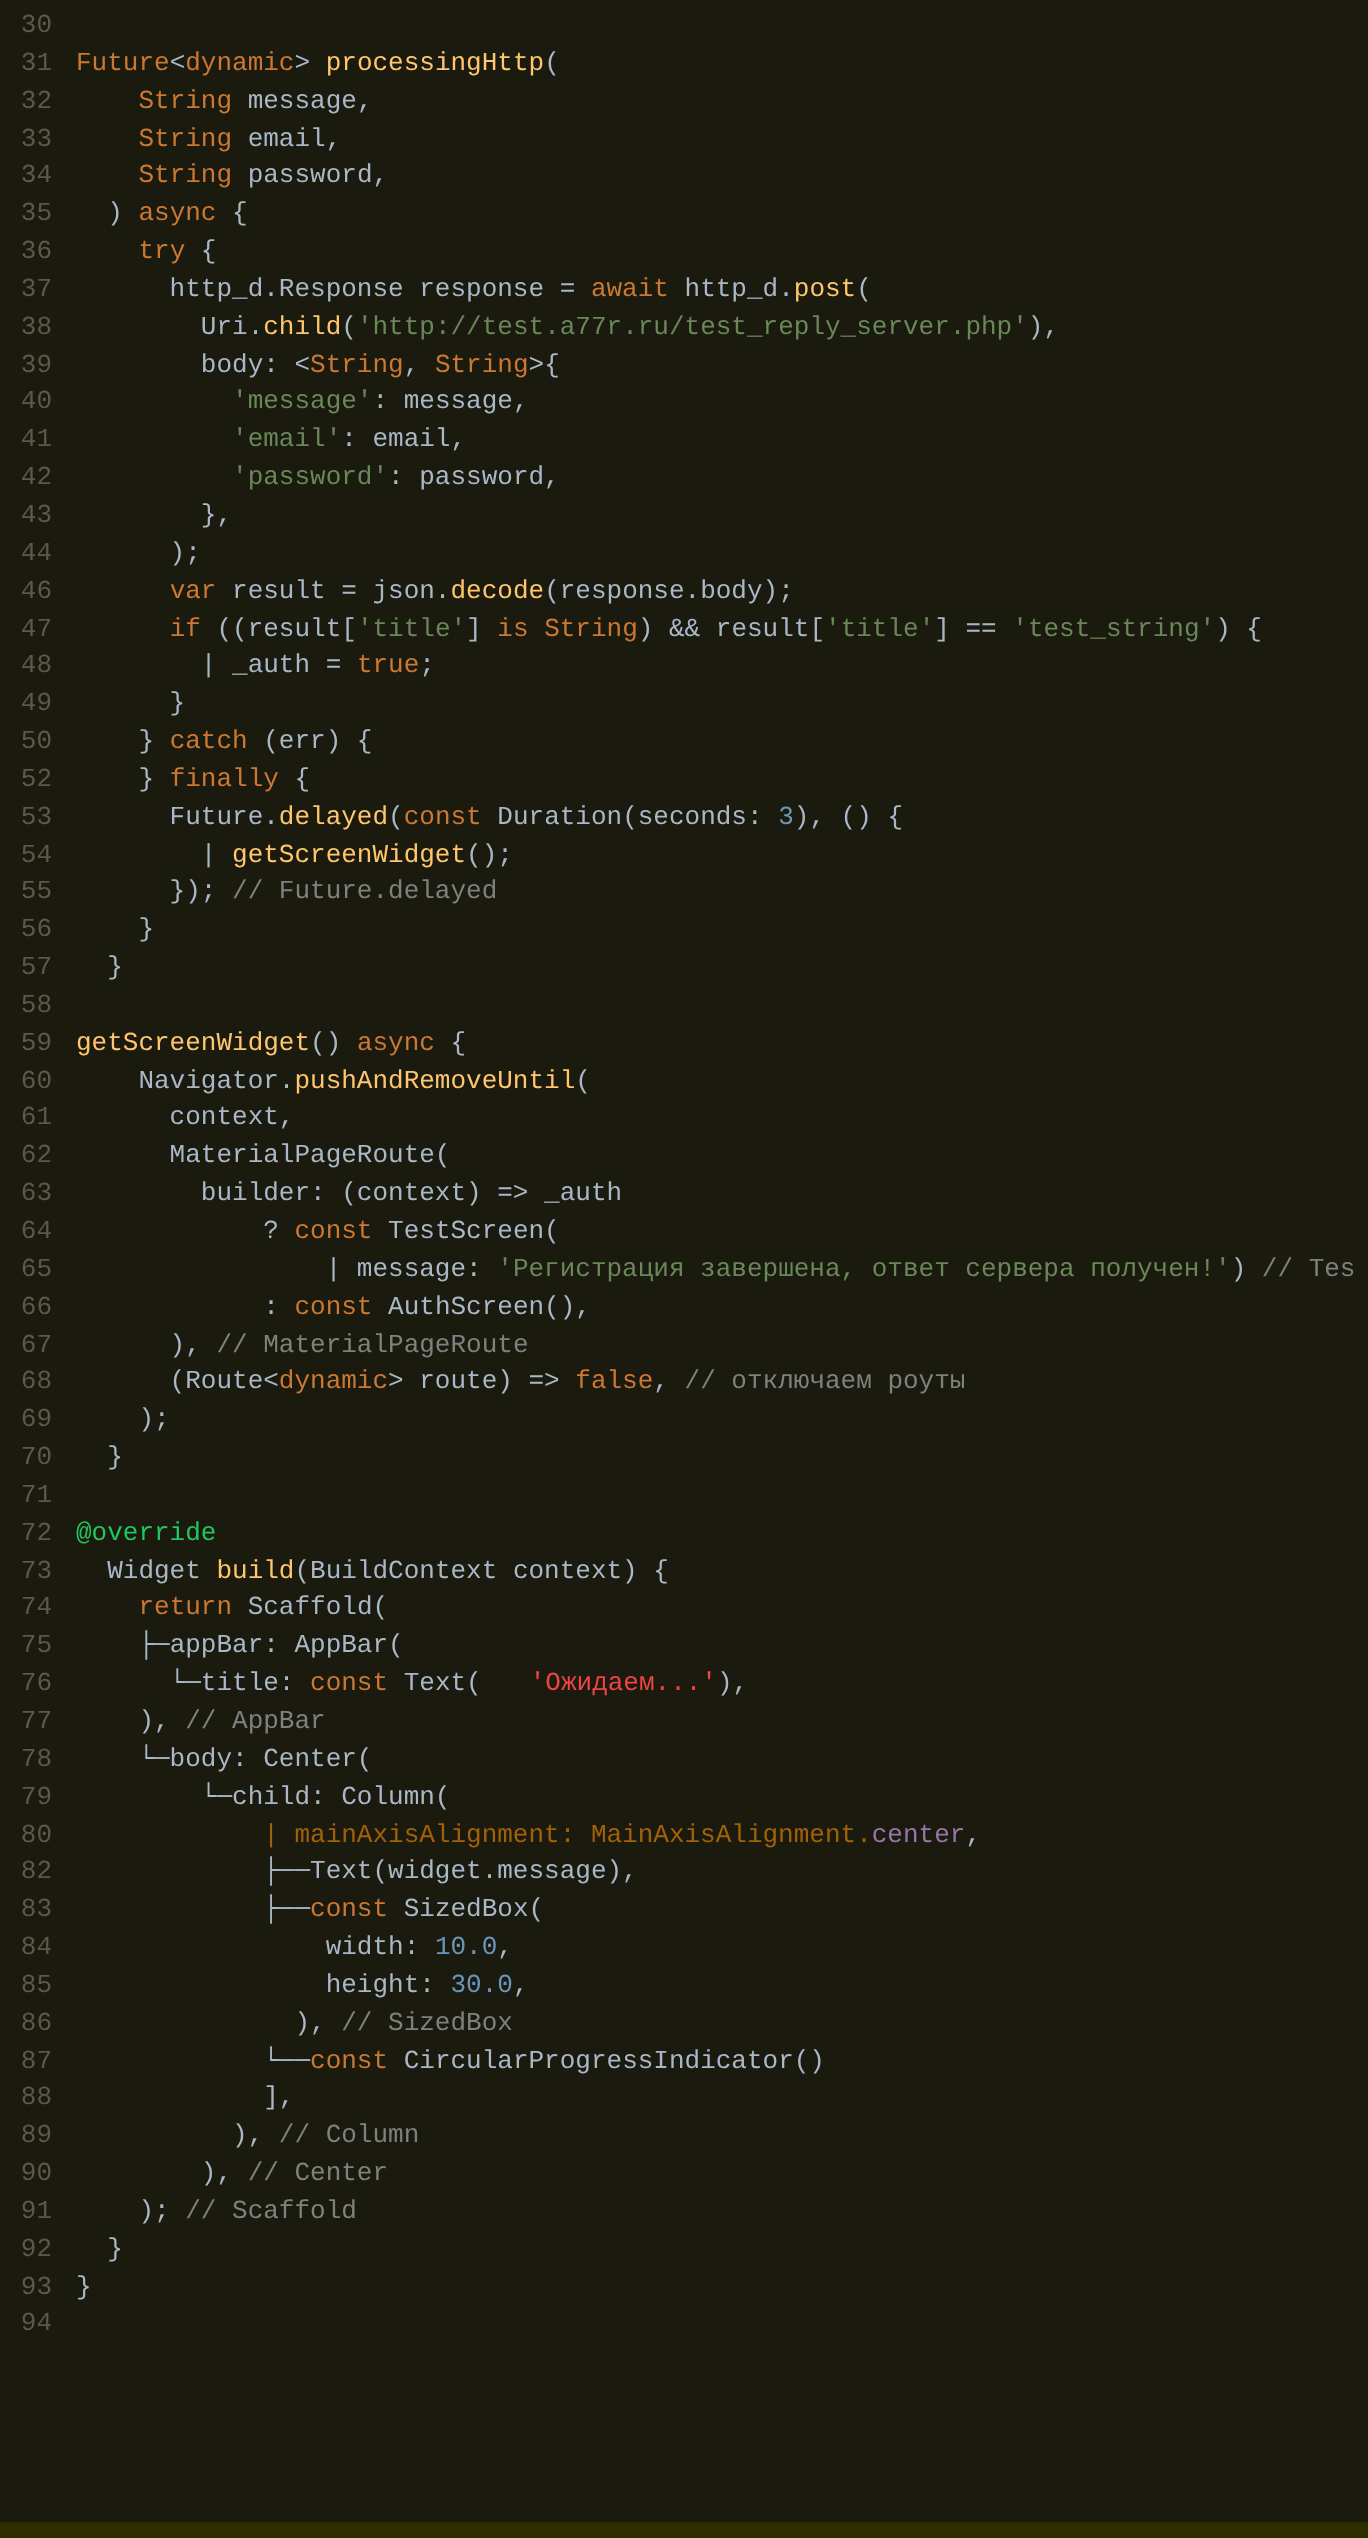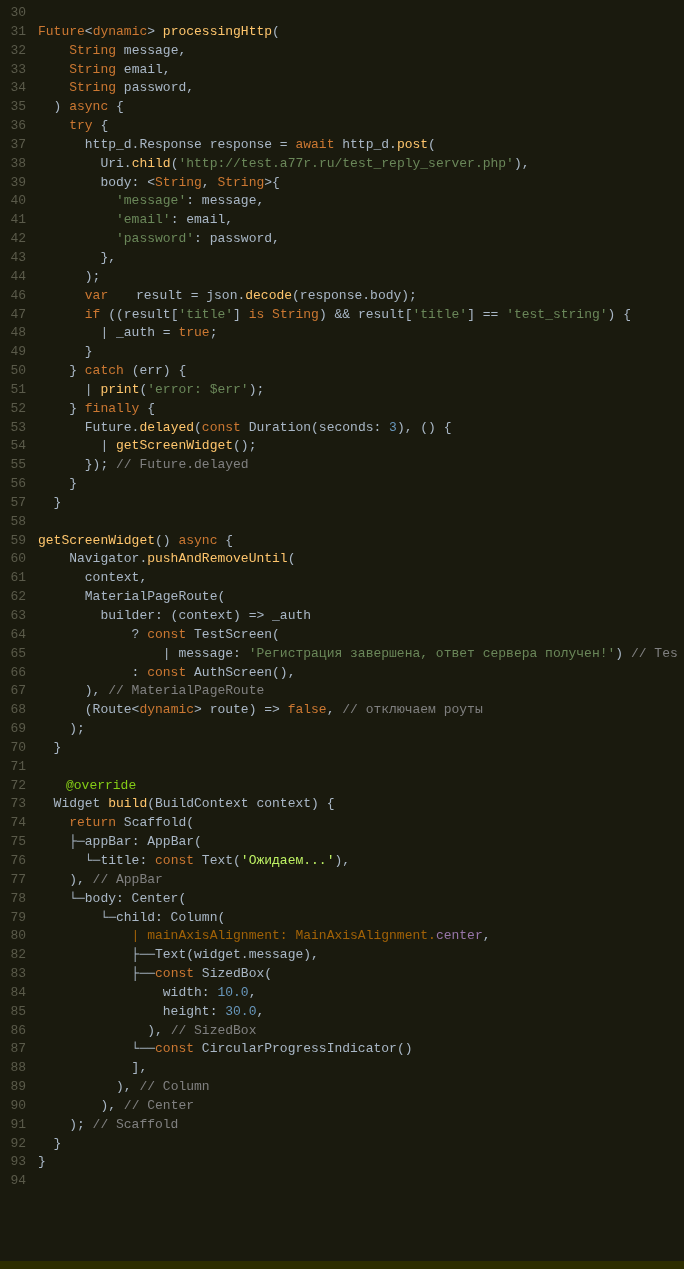--- a/index.html
+++ b/index.html
@@ -108,43 +108,39 @@
     <div class="code-line">
       <span class="line-number">43</span>
       <span class="line-content"><span style="color: rgb(169, 183, 198);">        },</span></span>
     </div>
     <div class="code-line">
       <span class="line-number">44</span>
       <span class="line-content"><span style="color: rgb(169, 183, 198);">      );</span></span>
     </div>
     <div class="code-line">
       <span class="line-number">46</span>
-      <span class="line-content"><span style="color: rgb(169, 183, 198);">      </span><span style="color: rgb(204, 120, 50);">var</span><span style="color: rgb(169, 183, 198); margin-left: 20px;"> result = json.</span><span style="color: rgb(255, 198, 109);">decode</span><span style="color: rgb(169, 183, 198);">(response.body);</span></span>
+      <span class="line-content"><span style="color: rgb(169, 183, 198);">      </span><span style="color: rgb(204, 120, 50);">var</span><span style="color: rgb(169, 183, 198);"> result = json.</span><span style="color: rgb(255, 198, 109);">decode</span><span style="color: rgb(169, 183, 198);">(response.body);</span></span>
     </div>
     <div class="code-line">
       <span class="line-number">47</span>
       <span class="line-content"><span style="color: rgb(169, 183, 198);">      </span><span style="color: rgb(204, 120, 50);">if</span><span style="color: rgb(169, 183, 198);"> ((result[</span><span style="color: rgb(106, 135, 89);">'title'</span><span style="color: rgb(169, 183, 198);">] </span><span style="color: rgb(204, 120, 50);">is</span><span style="color: rgb(169, 183, 198);"> </span><span style="color: rgb(204, 120, 50);">String</span><span style="color: rgb(169, 183, 198);">) &amp;&amp; result[</span><span style="color: rgb(106, 135, 89);">'title'</span><span style="color: rgb(169, 183, 198);">] == </span><span style="color: rgb(106, 135, 89);">'test_string'</span><span style="color: rgb(169, 183, 198);">) {</span></span>
     </div>
     <div class="code-line">
       <span class="line-number">48</span>
       <span class="line-content"><span style="color: rgb(169, 183, 198);">        | _auth = </span><span style="color: rgb(204, 120, 50);">true</span><span style="color: rgb(169, 183, 198);">;</span></span>
     </div>
     <div class="code-line">
       <span class="line-number">49</span>
       <span class="line-content"><span style="color: rgb(169, 183, 198);">      }</span></span>
     </div>
     <div class="code-line">
       <span class="line-number">50</span>
       <span class="line-content"><span style="color: rgb(169, 183, 198);">    } </span><span style="color: rgb(204, 120, 50);">catch</span><span style="color: rgb(169, 183, 198);"> (err) {</span></span>
     </div>
     <div class="code-line">
-      <span class="line-number">51</span>
-      <span class="line-content"><span style="color: rgb(169, 183, 198);">      | </span><span style="color: rgb(255, 198, 109);">print</span><span style="color: rgb(169, 183, 198);">(</span><span style="color: rgb(106, 135, 89);">'error: $err'</span><span style="color: rgb(169, 183, 198);">);</span></span>
-    </div>
-    <div class="code-line">
       <span class="line-number">52</span>
       <span class="line-content"><span style="color: rgb(169, 183, 198);">    } </span><span style="color: rgb(204, 120, 50);">finally</span><span style="color: rgb(169, 183, 198);"> {</span></span>
     </div>
     <div class="code-line">
       <span class="line-number">53</span>
       <span class="line-content"><span style="color: rgb(169, 183, 198);">      Future.</span><span style="color: rgb(255, 198, 109);">delayed</span><span style="color: rgb(169, 183, 198);">(</span><span style="color: rgb(204, 120, 50);">const</span><span style="color: rgb(169, 183, 198);"> Duration(seconds: </span><span style="color: rgb(104, 151, 187);">3</span><span style="color: rgb(169, 183, 198);">), () {</span></span>
     </div>
     <div class="code-line">
       <span class="line-number">54</span>
       <span class="line-content"><span style="color: rgb(169, 183, 198);">        | </span><span style="color: rgb(255, 198, 109);">getScreenWidget</span><span style="color: rgb(169, 183, 198);">();</span></span>
@@ -212,37 +208,37 @@
     <div class="code-line">
       <span class="line-number">70</span>
       <span class="line-content"><span style="color: rgb(169, 183, 198);">  }</span></span>
     </div>
     <div class="code-line">
       <span class="line-number">71</span>
       <span class="line-content"> </span>
     </div>
     <div class="code-line">
       <span class="line-number">72</span>
-      <span class="line-content"><span style="color: #84cc16; margin-left: 28px;">@override</span></span>
+      <span class="line-content"><span style="color: #22c55e;">@override</span></span>
     </div>
     <div class="code-line">
       <span class="line-number">73</span>
       <span class="line-content"><span style="color: rgb(169, 183, 198);">  Widget </span><span style="color: rgb(255, 198, 109);">build</span><span style="color: rgb(169, 183, 198);">(BuildContext context) {</span></span>
     </div>
     <div class="code-line">
       <span class="line-number">74</span>
       <span class="line-content"><span style="color: rgb(169, 183, 198);">    </span><span style="color: rgb(204, 120, 50);">return</span><span style="color: rgb(169, 183, 198);"> Scaffold(</span></span>
     </div>
     <div class="code-line">
       <span class="line-number">75</span>
       <span class="line-content"><span style="color: rgb(169, 183, 198);">    </span><span style="color: rgb(169, 183, 198);">├─appBar: AppBar(</span></span>
     </div>
     <div class="code-line">
       <span class="line-number">76</span>
-      <span class="line-content"><span style="color: rgb(169, 183, 198);">      └─title: </span><span style="color: rgb(204, 120, 50);">const</span><span style="color: rgb(169, 183, 198);"> Text(</span><span style="color: #bef264;">'Ожидаем...'</span><span style="color: rgb(169, 183, 198);">),</span></span>
+      <span class="line-content"><span style="color: rgb(169, 183, 198);">      └─title: </span><span style="color: rgb(204, 120, 50);">const</span><span style="color: rgb(169, 183, 198);"> Text(</span><span style="color: #ef4444; margin-left: 24px;">'Ожидаем...'</span><span style="color: rgb(169, 183, 198);">),</span></span>
     </div>
     <div class="code-line">
       <span class="line-number">77</span>
       <span class="line-content"><span style="color: rgb(169, 183, 198);">    ), </span><span style="color: rgb(128, 128, 128);">// AppBar</span></span>
     </div>
     <div class="code-line">
       <span class="line-number">78</span>
       <span class="line-content"><span style="color: rgb(169, 183, 198);">    └─body: Center(</span></span>
     </div>
     <div class="code-line">

